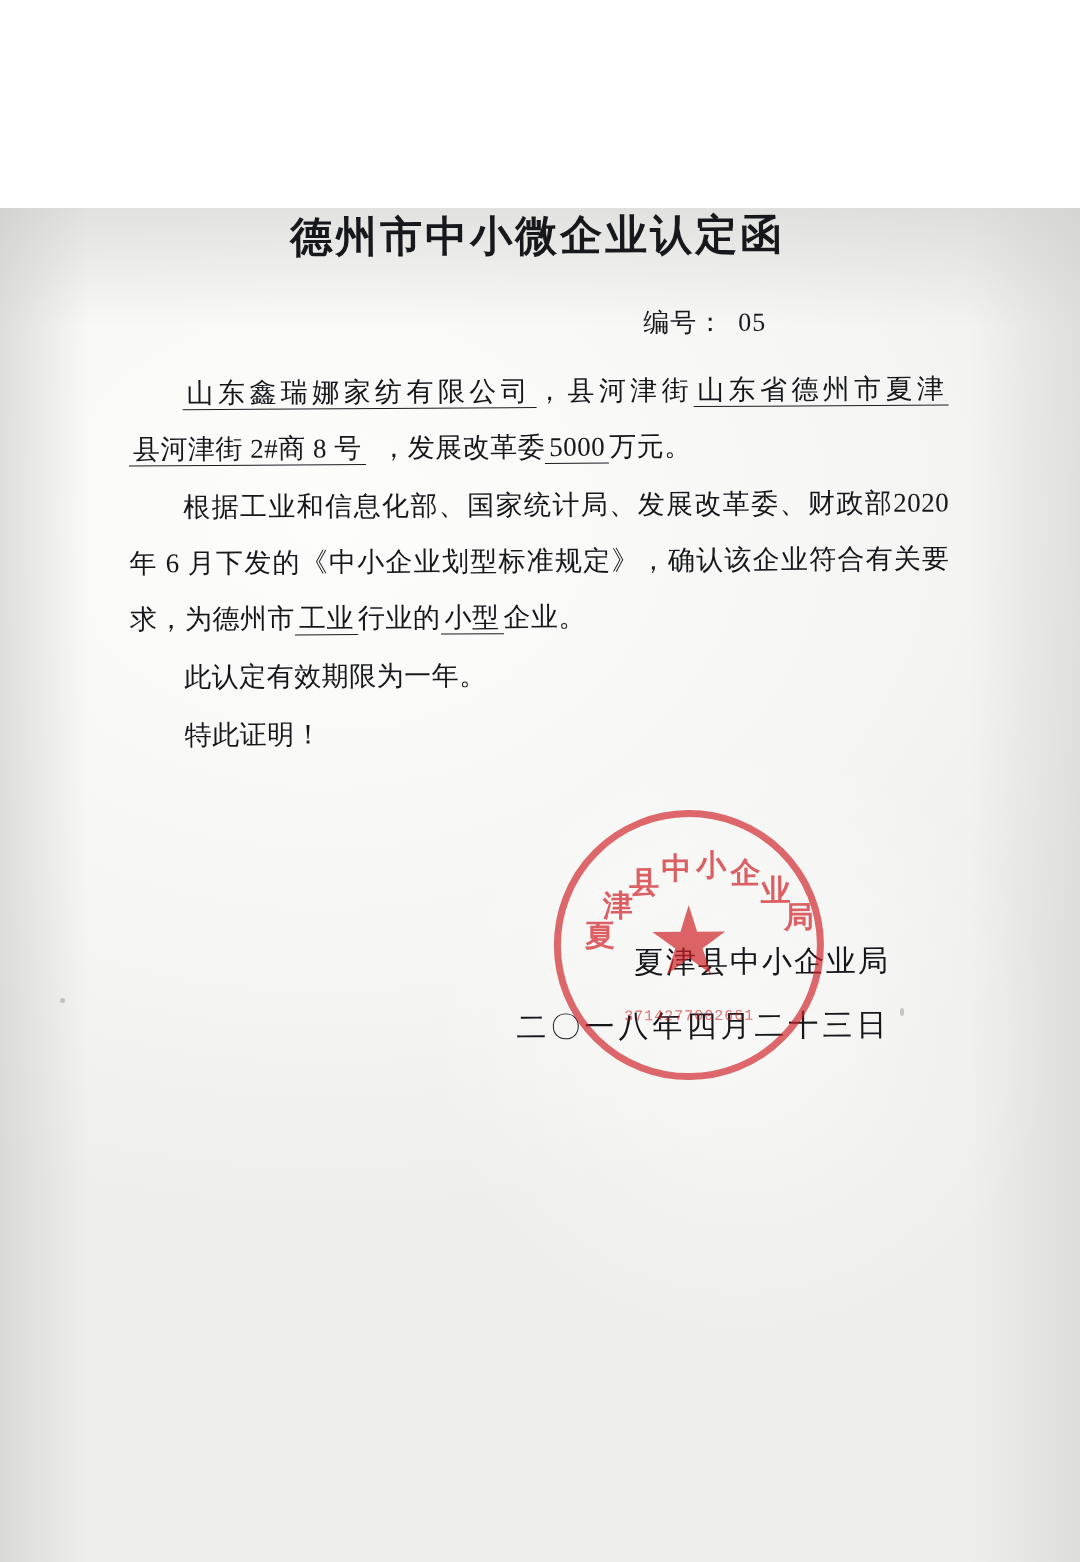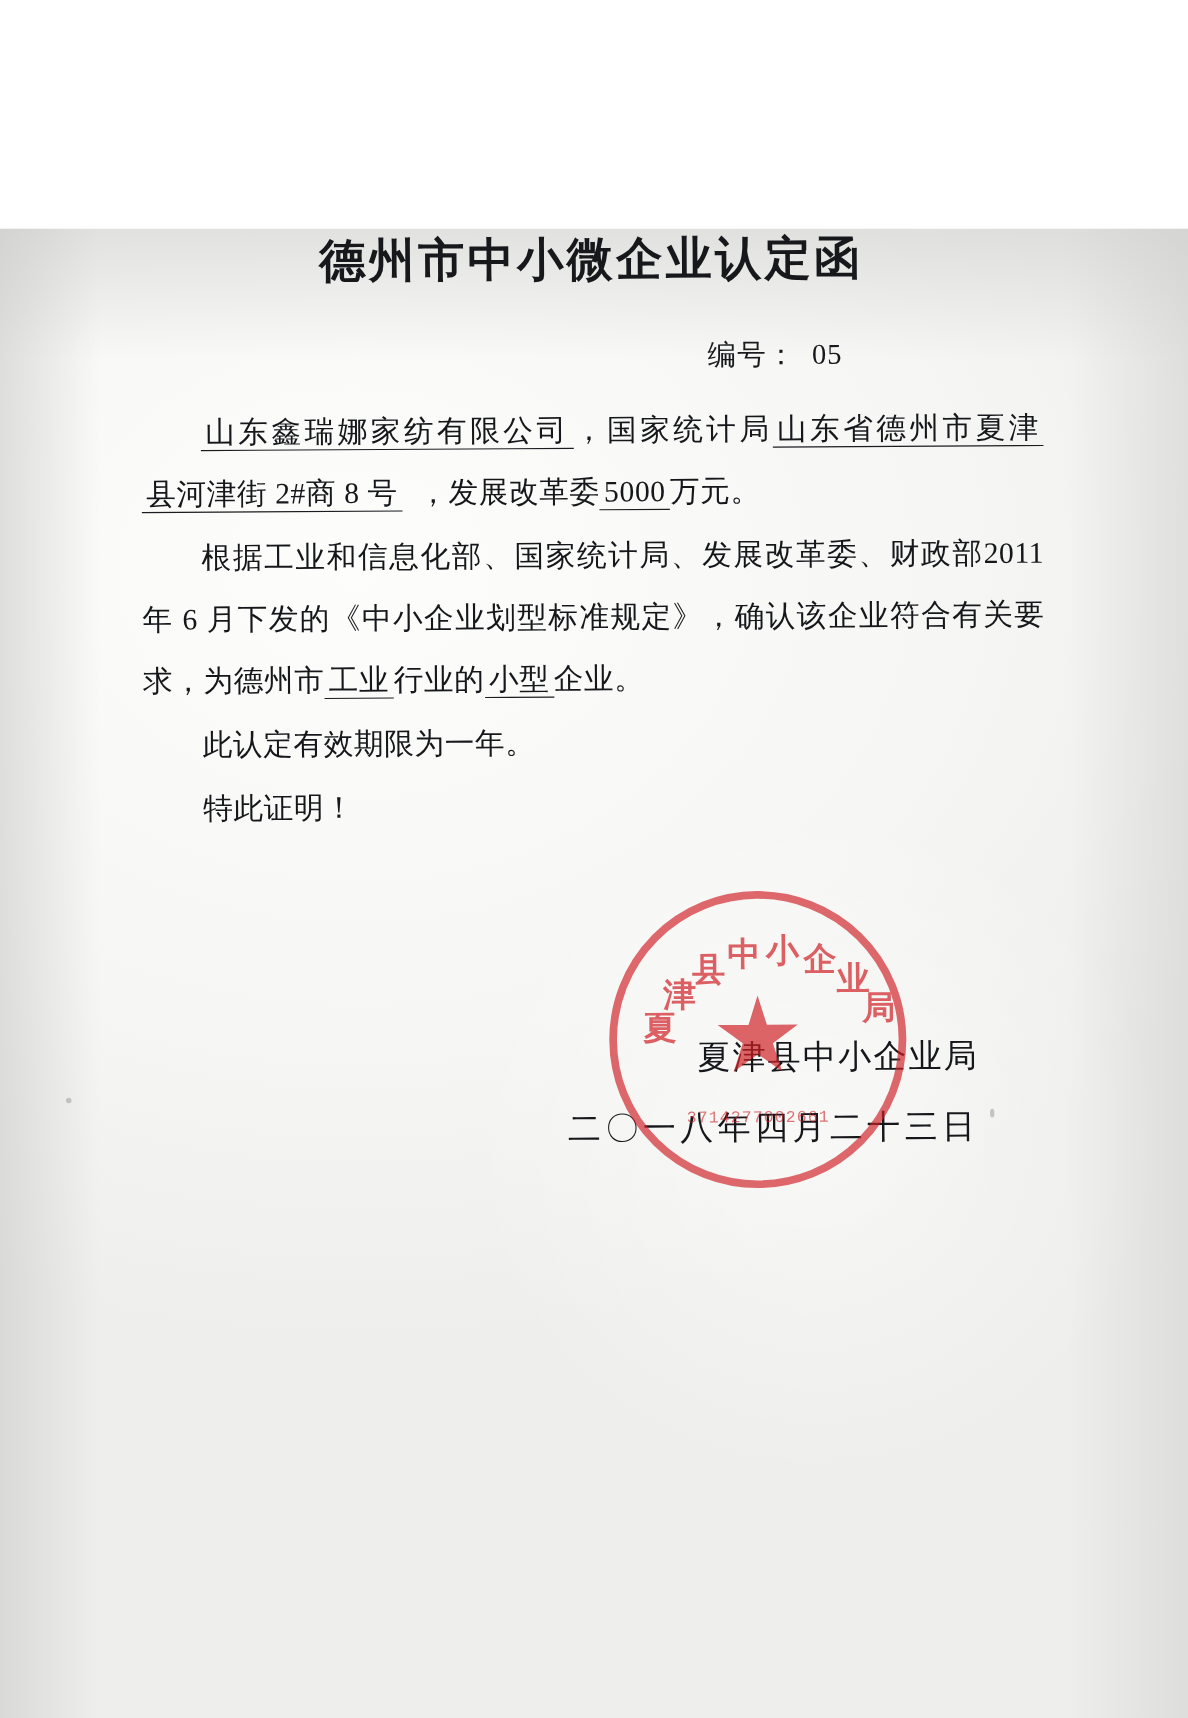--- a/index.html
+++ b/index.html
@@ -186,23 +186,23 @@
   <div class="content">
 
     <div class="doc-title">德州市中小微企业认定函</div>
 
     <div class="serial-row">
       <span>编号：</span><span class="serial-value num">05</span>
     </div>
 
     <div class="body-text">
 
-      <p class="para"><span class="fill">山东鑫瑞娜家纺有限公司</span><span>，国家统计局</span><span class="fill">山东省德州市夏津</span><span class="fill">县河津街 2#商 8 号</span>&nbsp;&nbsp;<span>，发展改革委</span><span class="fill num">5000</span><span>万元。</span></p>
-
-      <p class="para"><span>根据工业和信息化部、国家统计局、发展改革委、财政部</span><span class="num">2011</span><span>年 6 月下发的《中小企业划型标准规定》，确认该企业符</span><span>合有关要求，为德州市</span><span class="fill">工业</span><span>行业的</span><span class="fill">小型</span><span>企业。</span></p>
+      <p class="para"><span class="fill">山东鑫瑞娜家纺有限公司</span><span>，县河津街</span><span class="fill">山东省德州市夏津</span><span class="fill">县河津街 2#商 8 号</span>&nbsp;&nbsp;<span>，发展改革委</span><span class="fill num">5000</span><span>万元。</span></p>
+
+      <p class="para"><span>根据工业和信息化部、国家统计局、发展改革委、财政部</span><span class="num">2020</span><span>年 6 月下发的《中小企业划型标准规定》，确认该企业符</span><span>合有关要求，为德州市</span><span class="fill">工业</span><span>行业的</span><span class="fill">小型</span><span>企业。</span></p>
 
       <p class="para">此认定有效期限为一年。</p>
 
       <p class="para">特此证明！</p>
     </div>
 
     <div class="sign-block">
 
       <div class="seal">
         <div class="star"></div>

